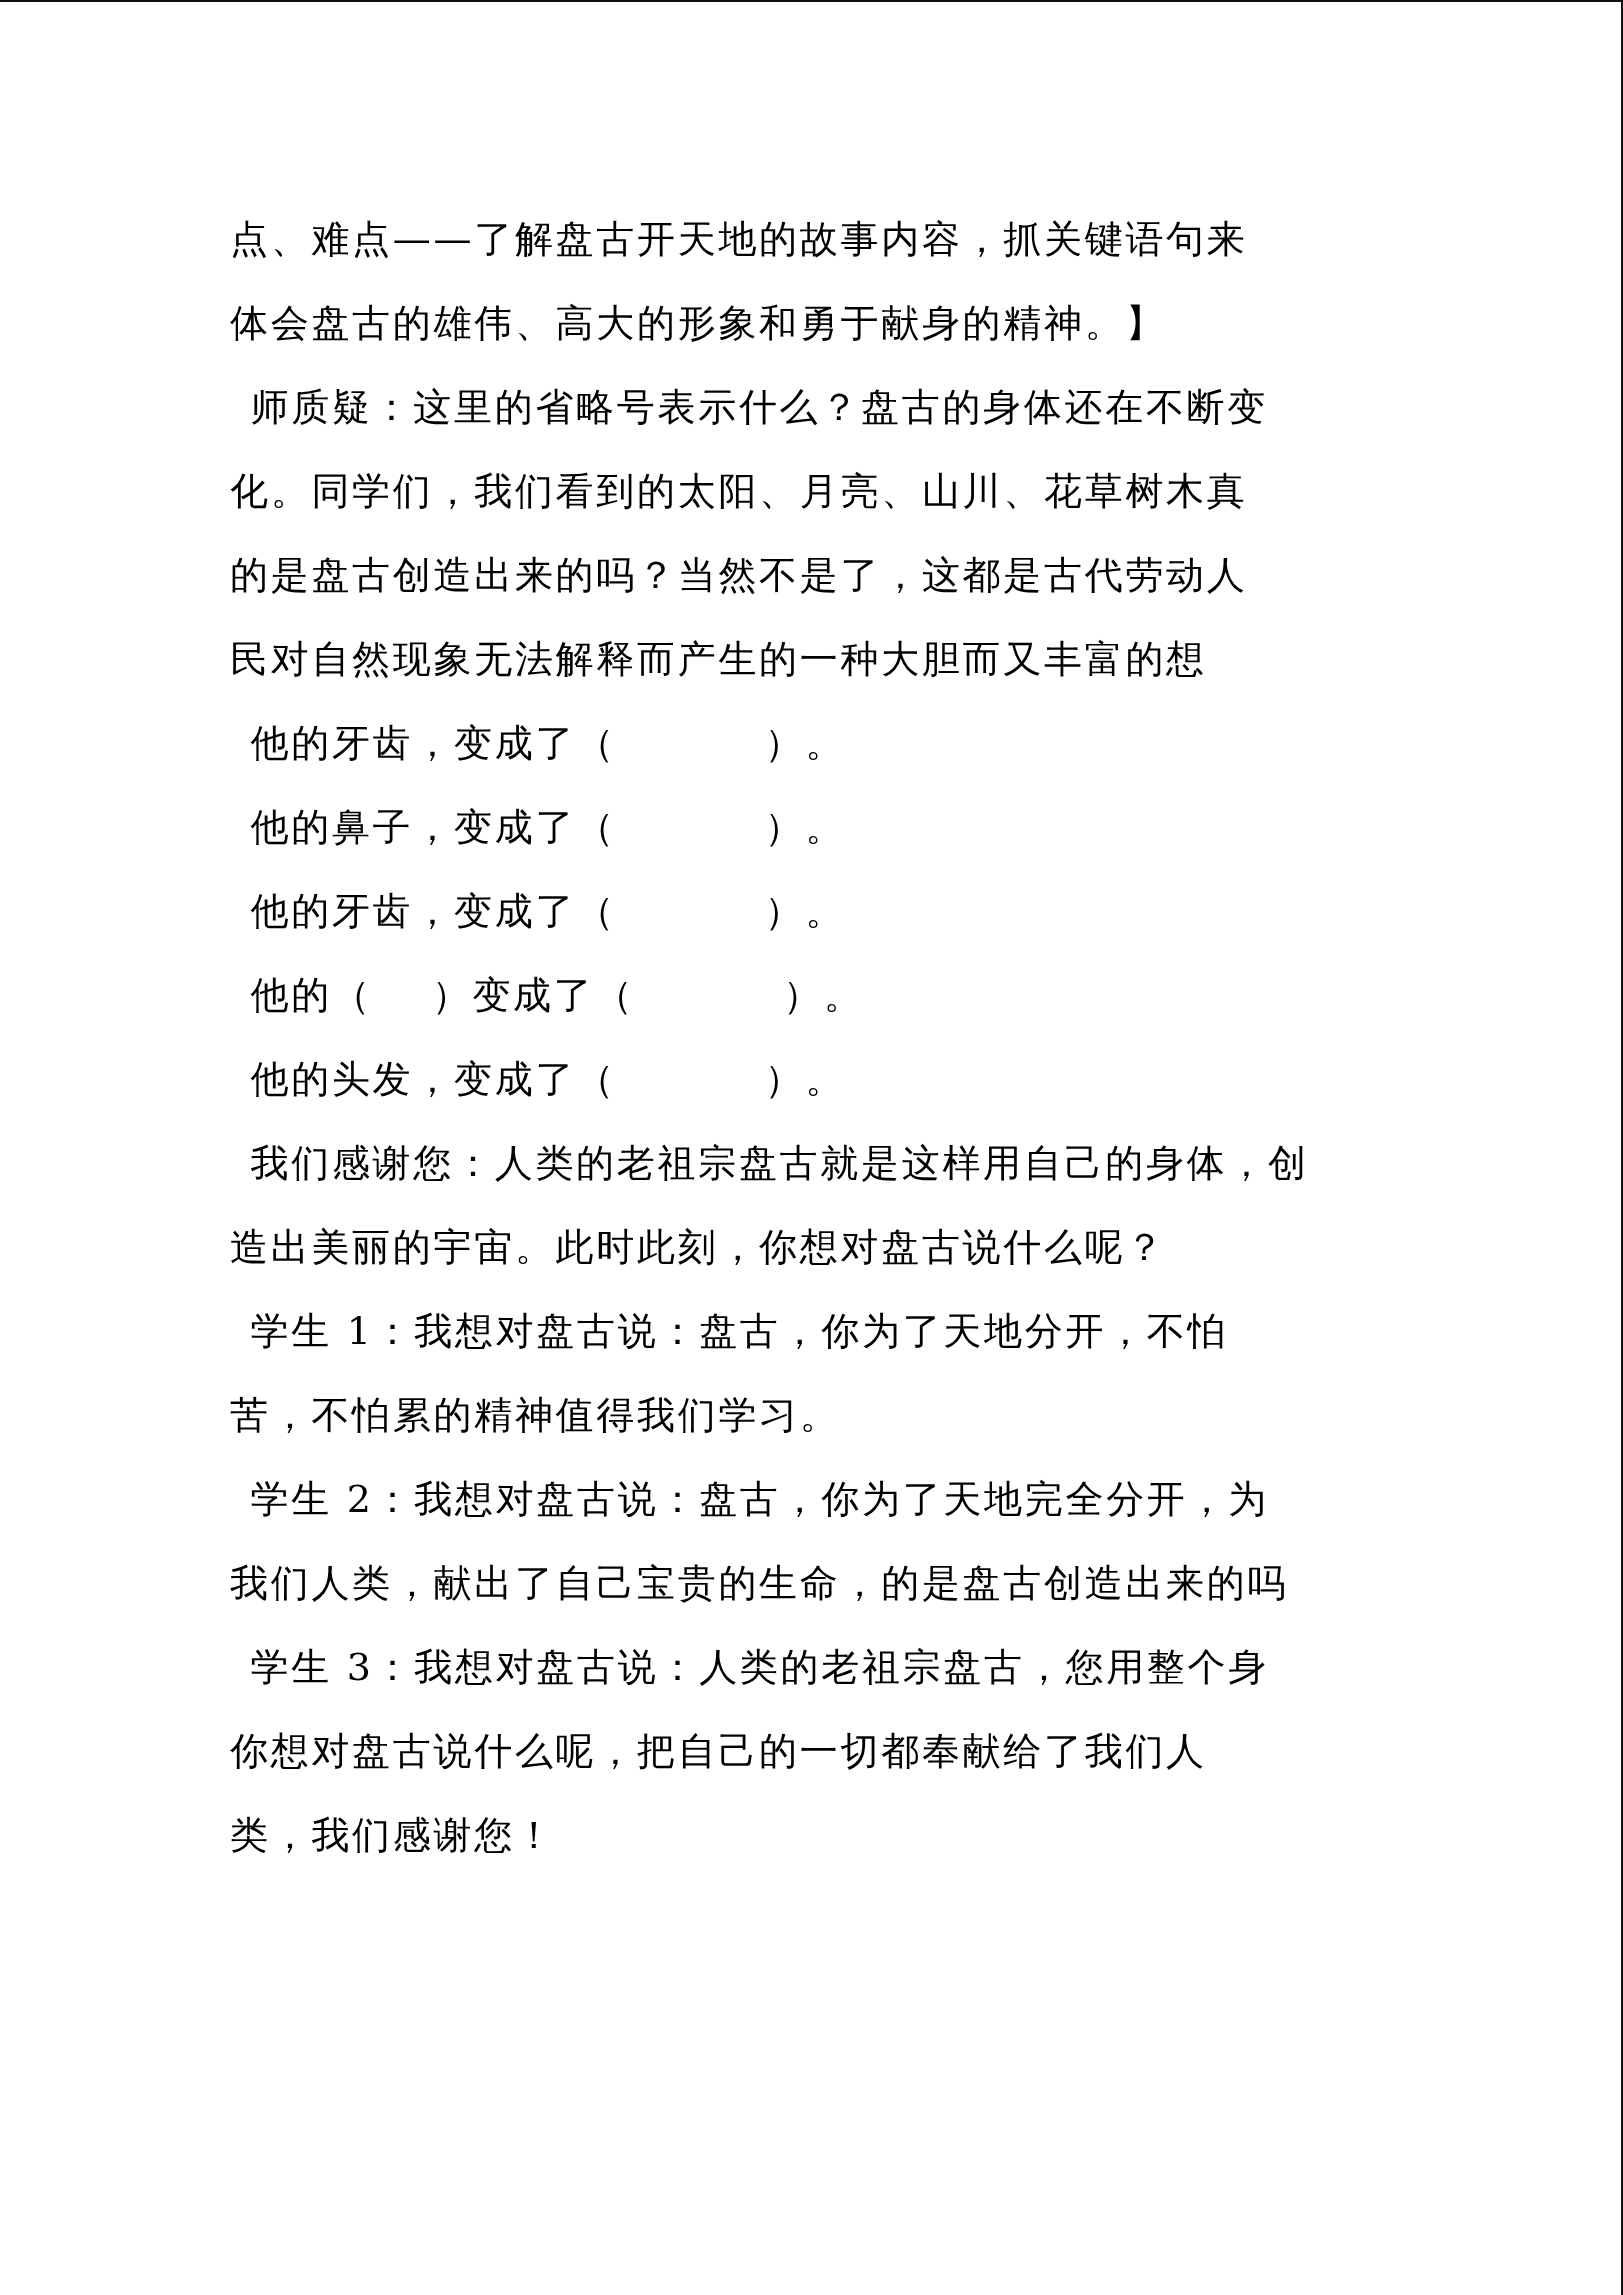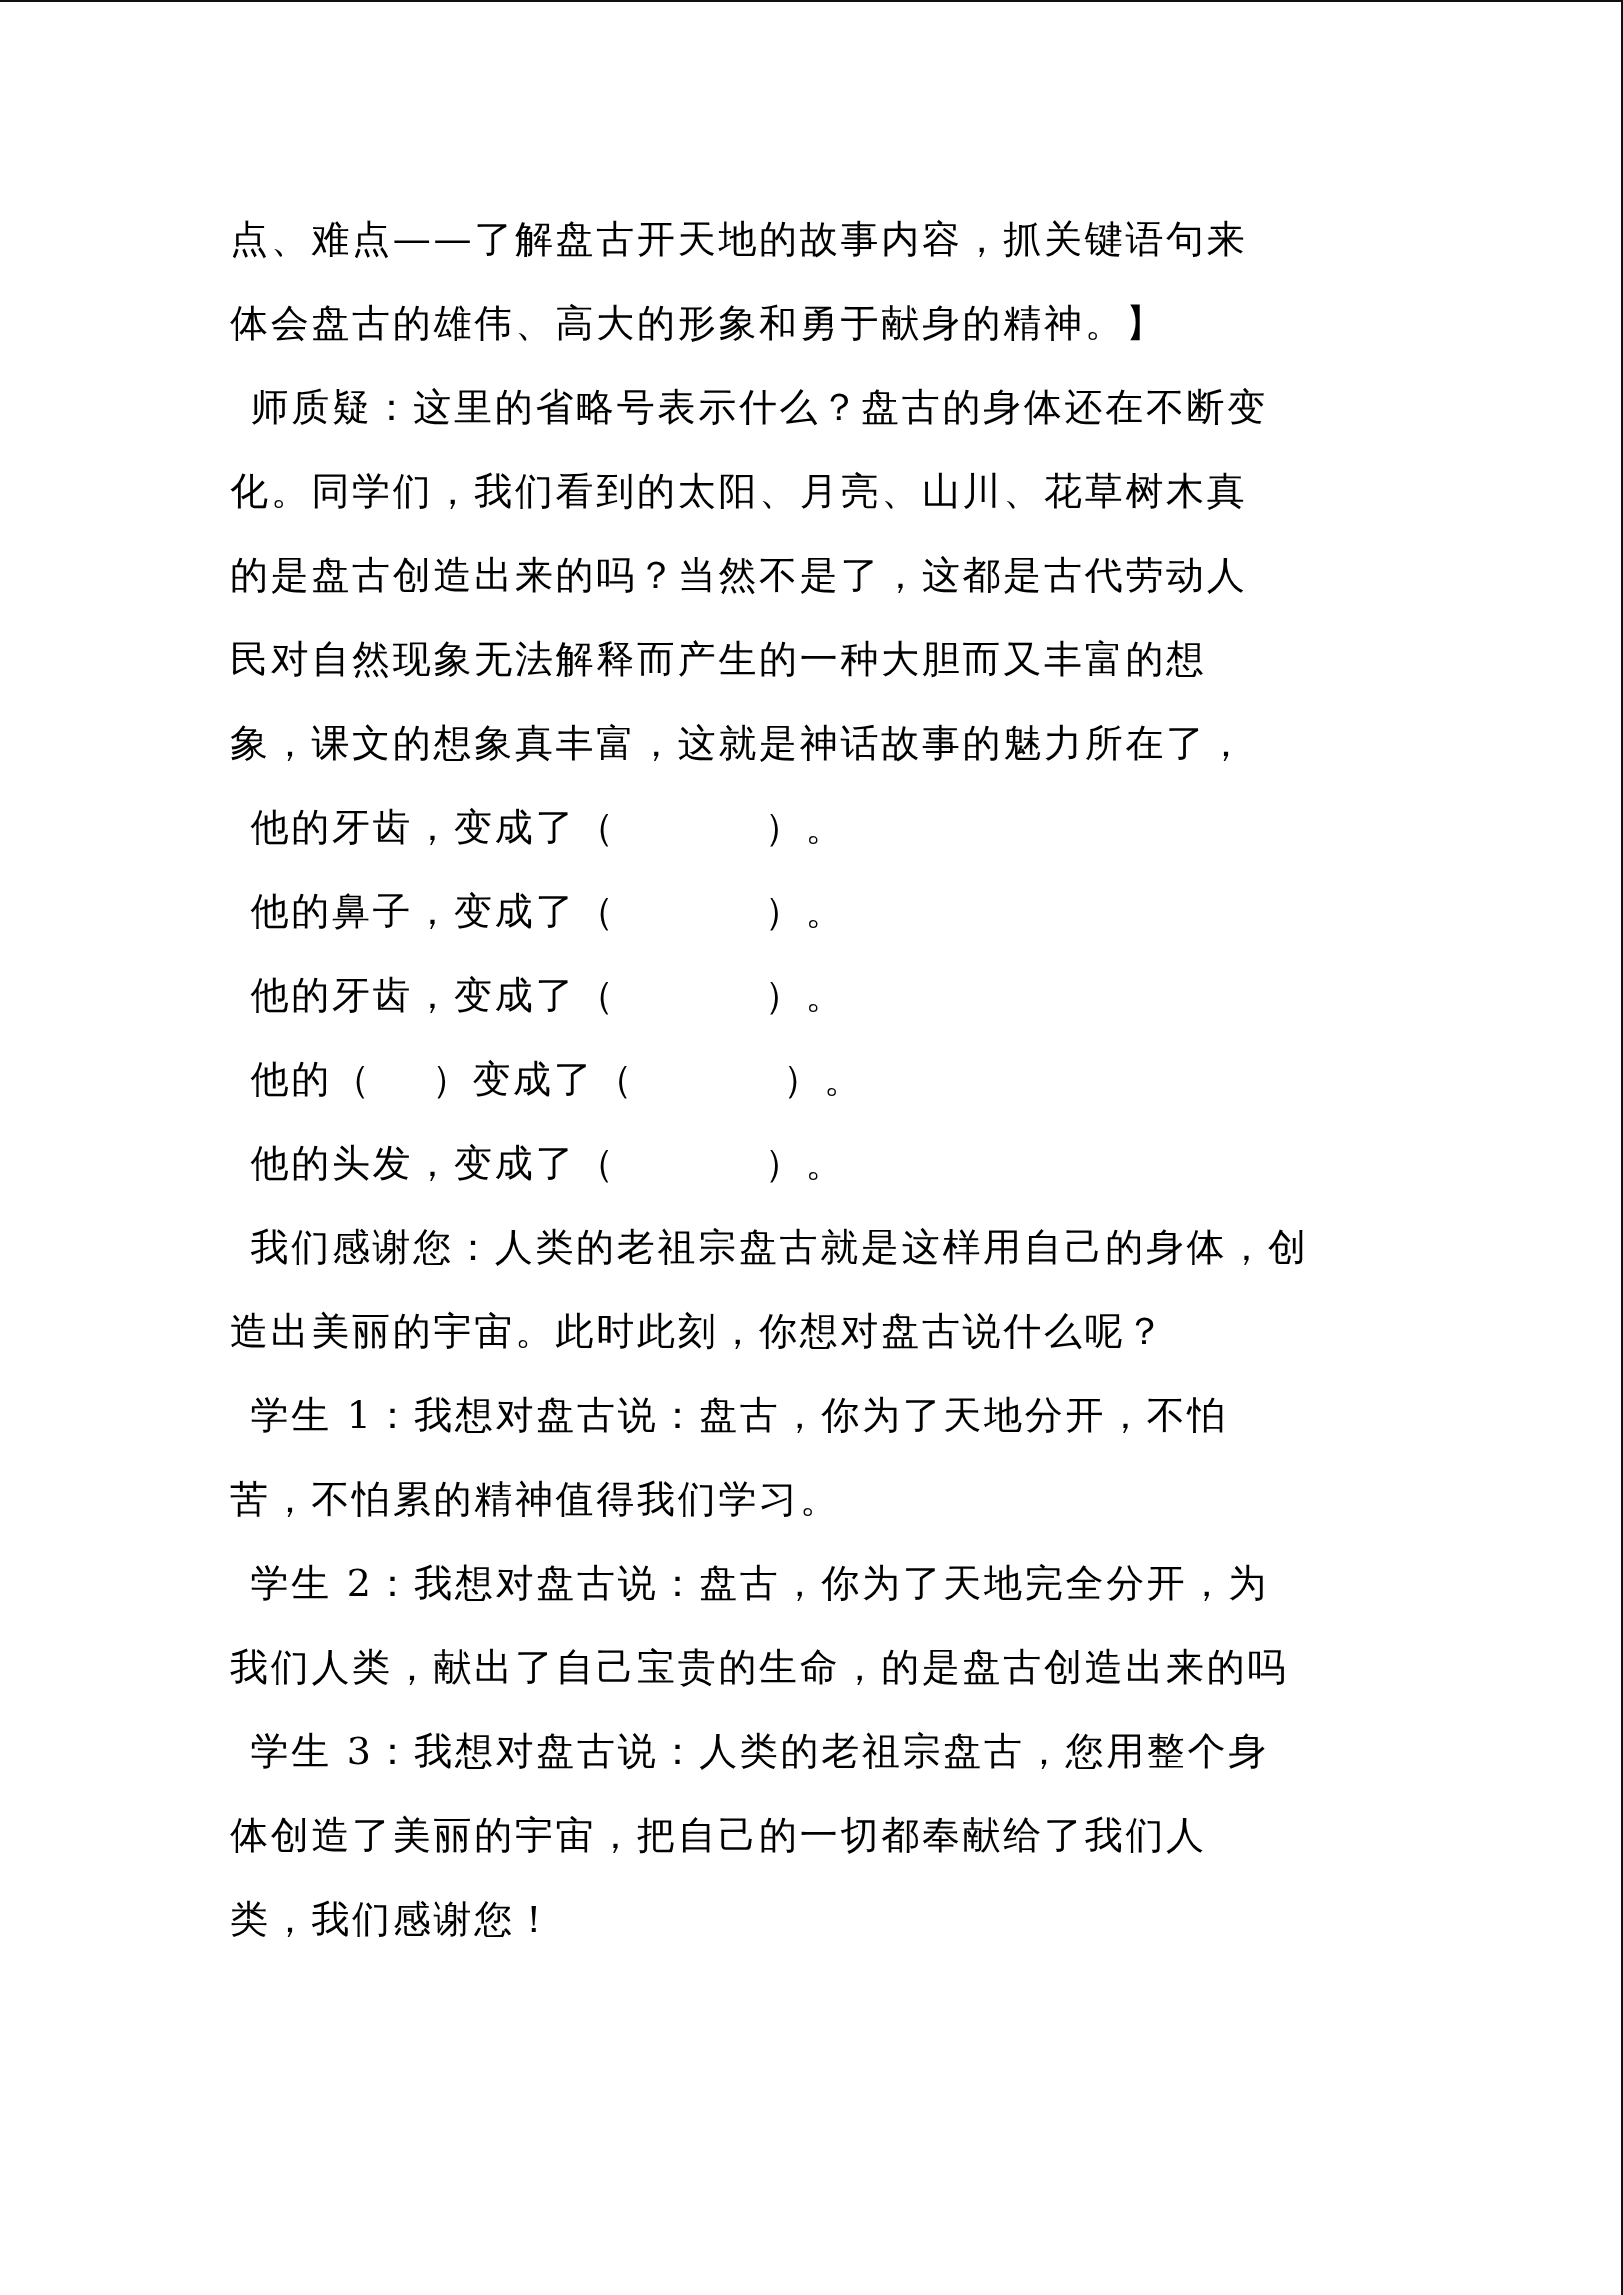--- a/index.html
+++ b/index.html
@@ -50,29 +50,28 @@
 <div class="frame-top"></div>
 <div class="frame-right"></div>
 
 <div class="page">
   <div class="line">点、难点——了解盘古开天地的故事内容，抓关键语句来</div>
   <div class="line">体会盘古的雄伟、高大的形象和勇于献身的精神。】</div>
   <div class="line indent">师质疑：这里的省略号表示什么？盘古的身体还在不断变</div>
   <div class="line">化。同学们，我们看到的太阳、月亮、山川、花草树木真</div>
   <div class="line">的是盘古创造出来的吗？当然不是了，这都是古代劳动人</div>
   <div class="line">民对自然现象无法解释而产生的一种大胆而又丰富的想</div>
-  <div class="line">象，课文的想象真丰富，这就是神话故事的魅力所在了，</div>
   <div class="line indent">他的牙齿，变成了（          ）。</div>
   <div class="line indent">他的鼻子，变成了（          ）。</div>
   <div class="line indent">他的牙齿，变成了（          ）。</div>
   <div class="line indent">他的（    ）变成了（          ）。</div>
   <div class="line indent">他的头发，变成了（          ）。</div>
   <div class="line indent">我们感谢您：人类的老祖宗盘古就是这样用自己的身体，创</div>
   <div class="line">造出美丽的宇宙。此时此刻，你想对盘古说什么呢？</div>
   <div class="line indent">学生 1：我想对盘古说：盘古，你为了天地分开，不怕</div>
   <div class="line">苦，不怕累的精神值得我们学习。</div>
   <div class="line indent">学生 2：我想对盘古说：盘古，你为了天地完全分开，为</div>
   <div class="line">我们人类，献出了自己宝贵的生命，的是盘古创造出来的吗</div>
   <div class="line indent">学生 3：我想对盘古说：人类的老祖宗盘古，您用整个身</div>
-  <div class="line">体创造了美丽的宇宙，把自己的一切都奉献给了我们人</div>
+  <div class="line">你想对盘古说什么呢，把自己的一切都奉献给了我们人</div>
   <div class="line">类，我们感谢您！</div>
 </div>
 
 
 </body></html>

